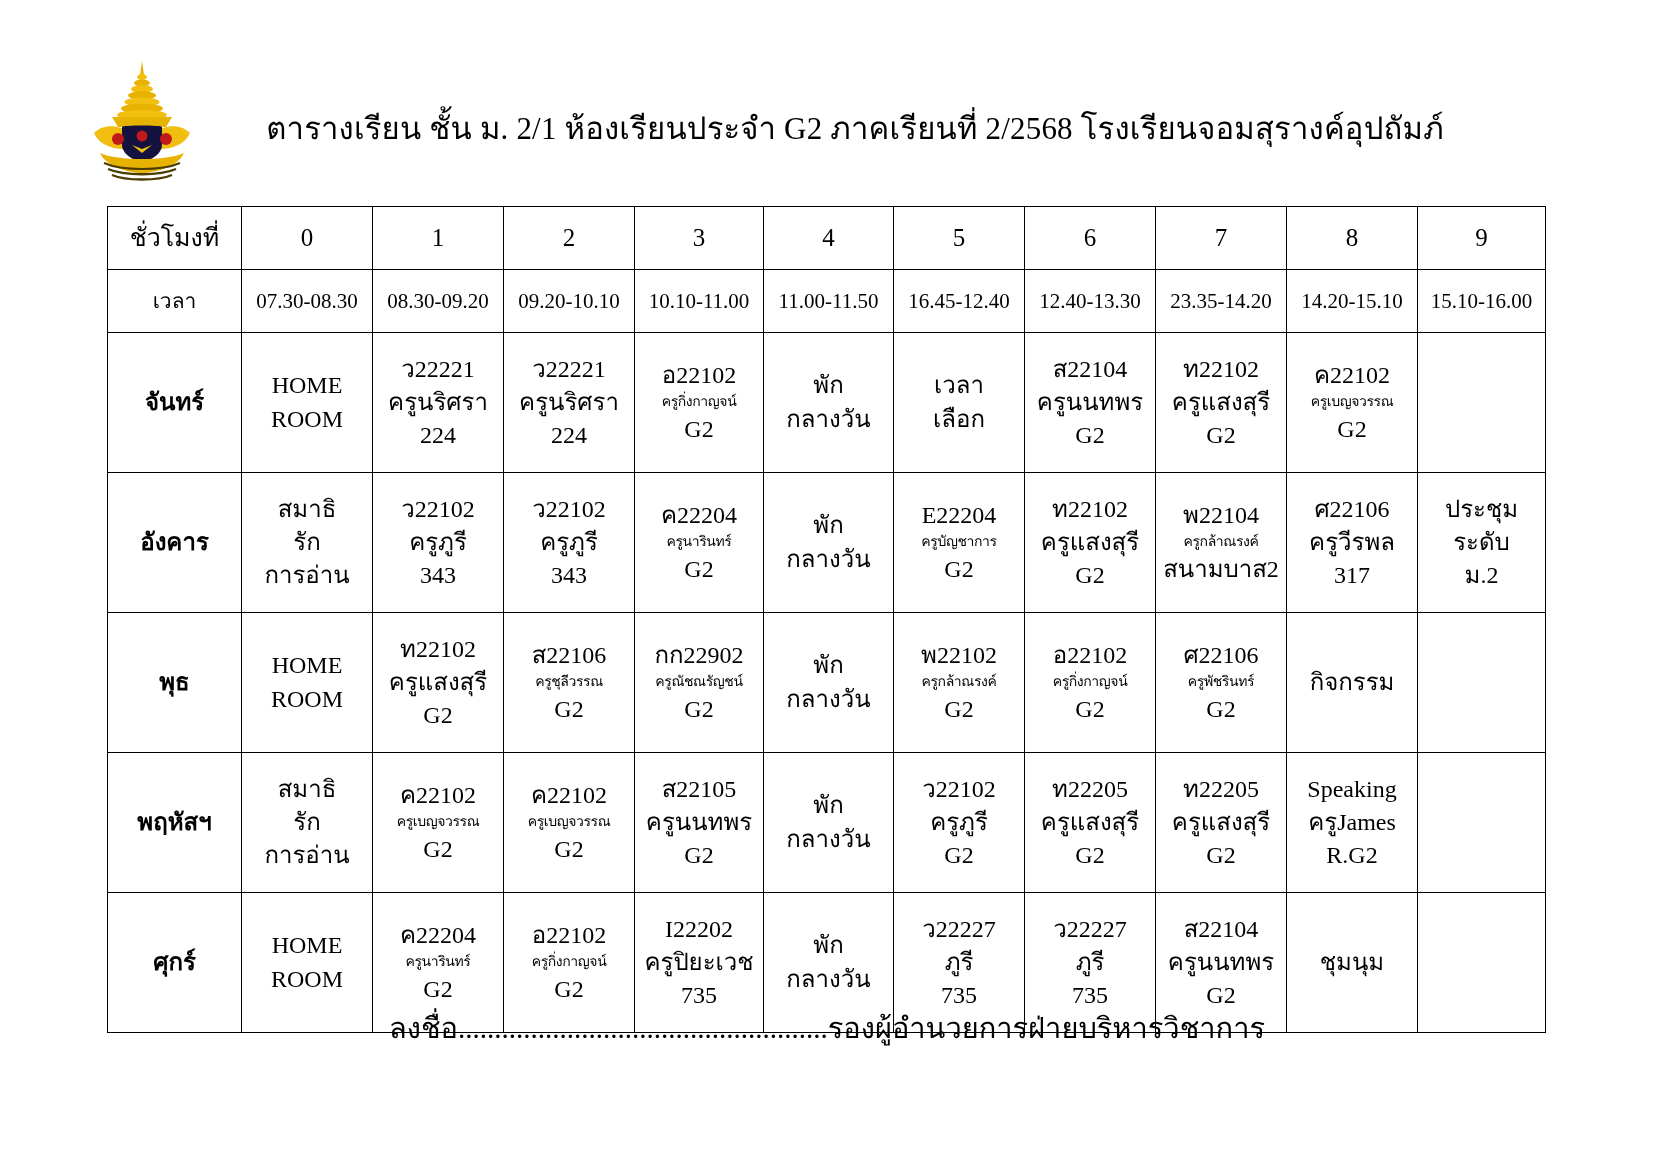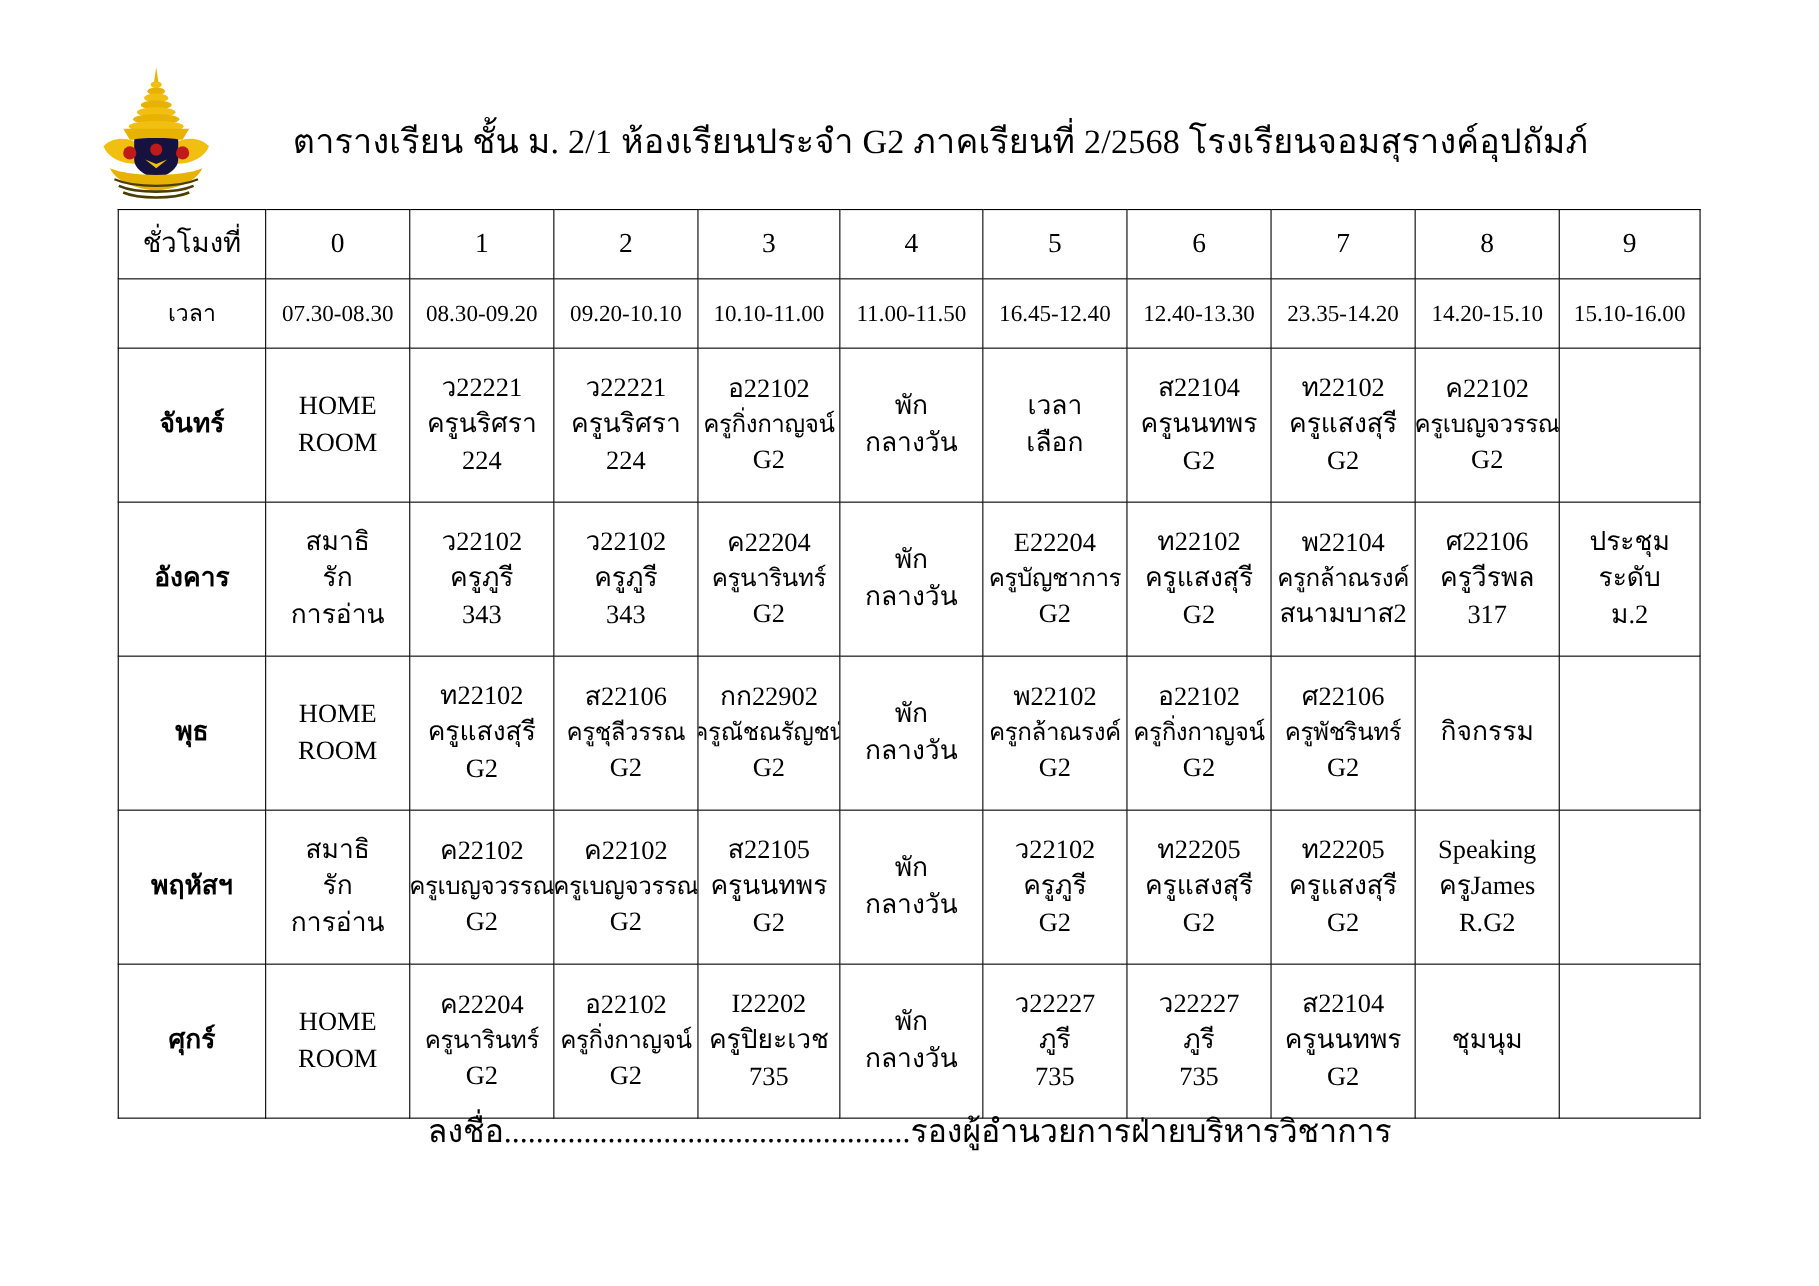--- a/index.html
+++ b/index.html
@@ -50,21 +50,21 @@
     line-height: 1.25;
     letter-spacing: 0.2px;
     white-space: nowrap;
     font-family: "Liberation Serif", "DejaVu Serif", serif;
   }
 
   
   .table-wrap {
     position: absolute;
     left: 75px;
-    top: 190px;
+    top: 206px;
     width: 1420px;
     padding-left: 32px;
   }
   table.timetable {
     border-collapse: collapse;
     table-layout: fixed;
     width: 1420px;
   }
   table.timetable td {
     border: 1.6px solid #000000;
@@ -96,21 +96,21 @@
   }
   .cell-lines {
     display: flex;
     flex-direction: column;
     justify-content: center;
     align-items: center;
     gap: 2px;
     line-height: 1.3;
   }
   .cell-lines span { display: block; white-space: nowrap; }
-  .cell-lines span.shrink { font-size: 22px; letter-spacing: -0.4px; }
+  .cell-lines span.shrink { font-size: 14px; letter-spacing: -0.4px; }
 
   
   .footer {
     position: absolute;
     left: 0;
     top: 1005px;
     width: 1654px;
     text-align: center;
     font-size: 29px;
     font-family: "Liberation Serif", "DejaVu Serif", serif;

